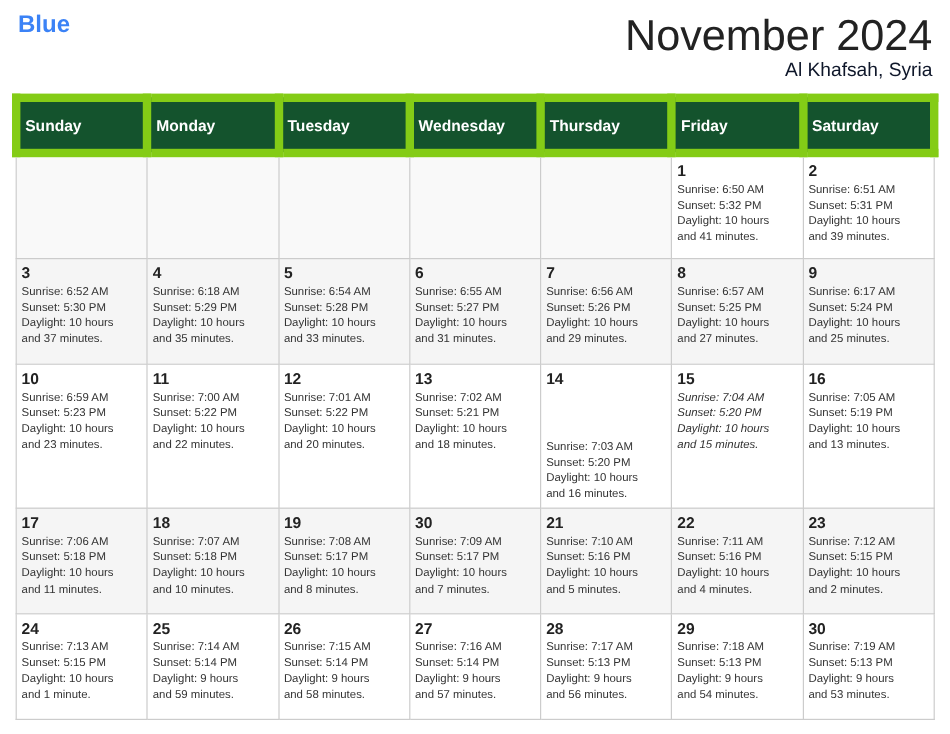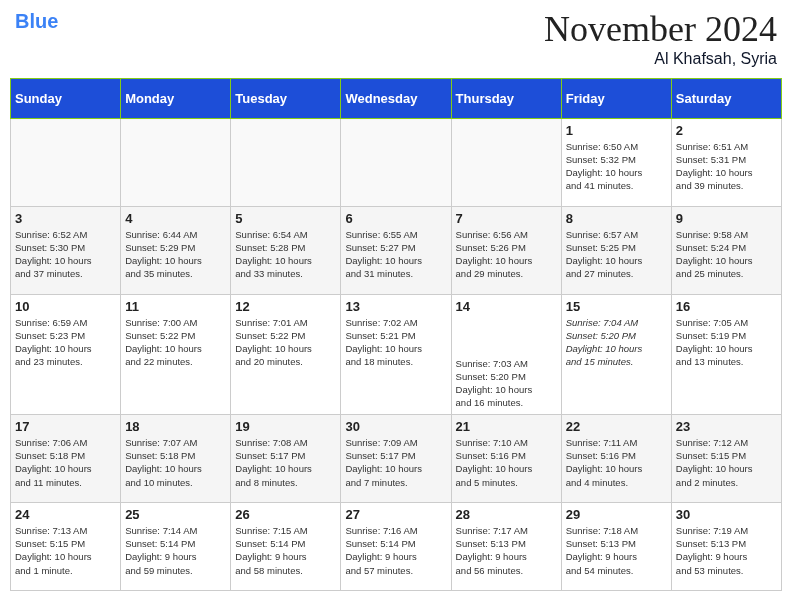--- a/index.html
+++ b/index.html
@@ -42,39 +42,38 @@
       margin-left: 2px;
     }
     .title-block {
       text-align: right;
     }
     .month-title {
       font-size: 36px;
       font-weight: normal;
       color: #222;
       line-height: 1.1;
-      font-family: Liberation Serif, serif;
     }
     .location {
       font-size: 16px;
       color: #0f172a;
     }
     .calendar-table {
       width: 100%;
       border-collapse: collapse;
       table-layout: fixed;
     }
     .calendar-table th {
-      background: #1d4ed8;
+      background: #14532d;
       color: #fff;
       font-size: 13px;
       font-weight: bold;
       padding: 12px 4px;
       text-align: left;
-      border: 1px solid #84cc16;
+      border: 7px solid #84cc16;
     }
     .calendar-table td {
       border: 1px solid #ccc;
       vertical-align: top;
       padding: 4px 4px;
       font-size: 10px;
       height: 88px;
       background: #fff;
     }
     .calendar-table td.empty {
@@ -149,21 +148,21 @@
       <tr class="week-row">
         <td>
           <span class="day-number">3</span>
           <div class="day-info" style="white-space: pre-line;">Sunrise: 6:52 AM
 Sunset: 5:30 PM
 Daylight: 10 hours
 and 37 minutes.</div>
         </td>
         <td>
           <span class="day-number">4</span>
-          <div class="day-info" style="white-space: pre-line;">Sunrise: 6:44 AM
+          <div class="day-info" style="white-space: pre-line;">Sunrise: 6:18 AM
 Sunset: 5:29 PM
 Daylight: 10 hours
 and 35 minutes.</div>
         </td>
         <td>
           <span class="day-number">5</span>
           <div class="day-info" style="white-space: pre-line;">Sunrise: 6:54 AM
 Sunset: 5:28 PM
 Daylight: 10 hours
 and 33 minutes.</div>
@@ -184,21 +183,21 @@
         </td>
         <td>
           <span class="day-number">8</span>
           <div class="day-info" style="white-space: pre-line;">Sunrise: 6:57 AM
 Sunset: 5:25 PM
 Daylight: 10 hours
 and 27 minutes.</div>
         </td>
         <td>
           <span class="day-number">9</span>
-          <div class="day-info" style="white-space: pre-line;">Sunrise: 9:58 AM
+          <div class="day-info" style="white-space: pre-line;">Sunrise: 6:17 AM
 Sunset: 5:24 PM
 Daylight: 10 hours
 and 25 minutes.</div>
         </td>
       </tr>
       <tr class="week-row">
         <td>
           <span class="day-number">10</span>
           <div class="day-info" style="white-space: pre-line;">Sunrise: 6:59 AM
 Sunset: 5:23 PM

